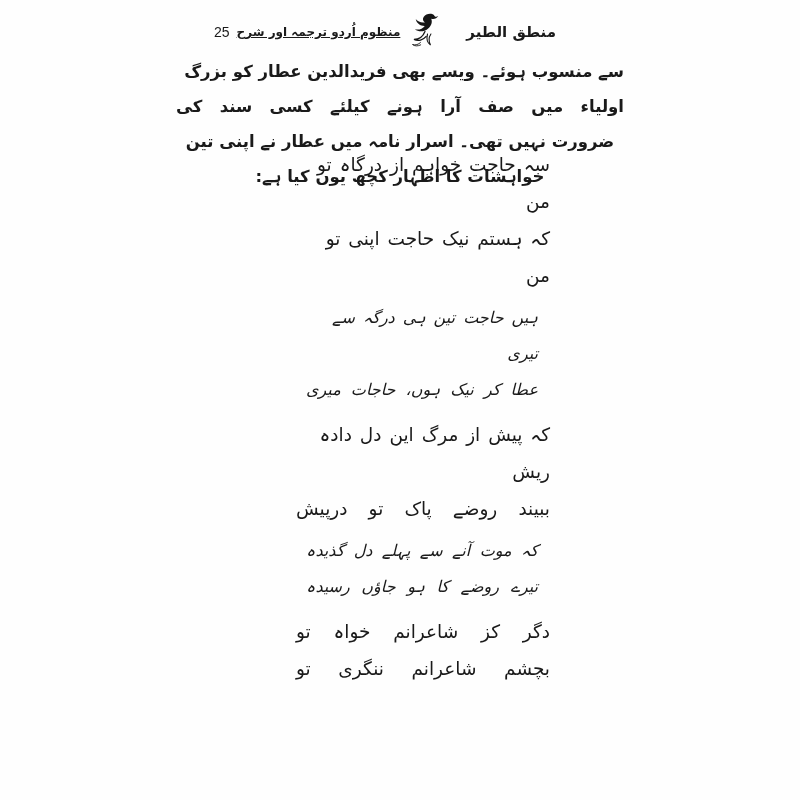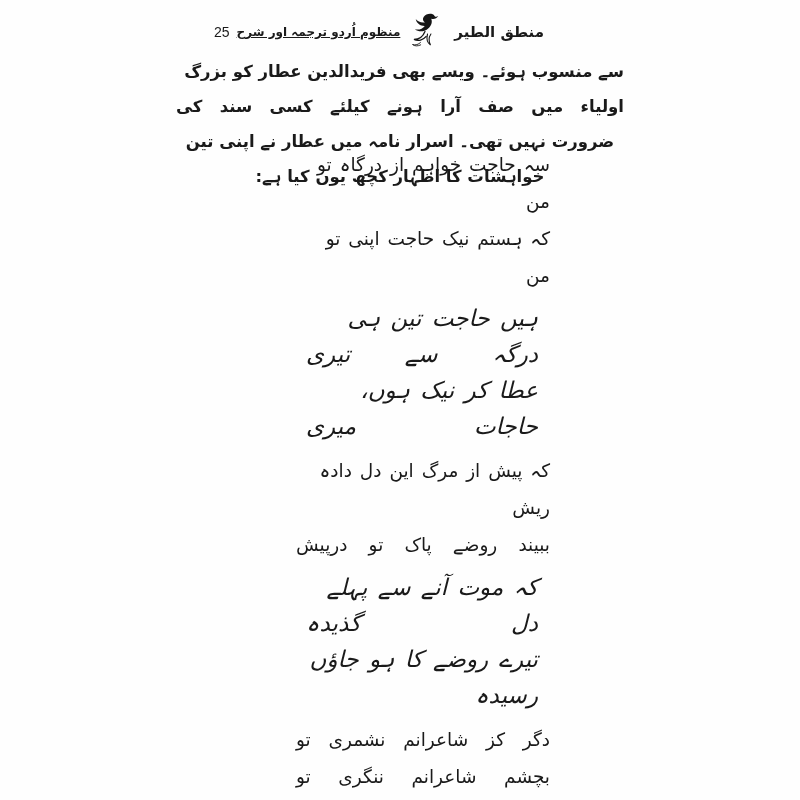--- a/index.html
+++ b/index.html
@@ -11,42 +11,42 @@
     direction:rtl;
     font-family:"DejaVu Sans",sans-serif;
     color:#1a1a1a;
   }
   
   .header{
     position:absolute;top:10px;left:212px;height:44px;
     display:flex;align-items:center;gap:7px;
     white-space:nowrap;
   }
-  .h-title{font-size:15px;font-weight:700;}
+  .h-title{font-size:15px;font-weight:700;margin-left:12px;}
   .h-sub{font-size:12px;font-weight:700;letter-spacing:0;text-decoration:underline;}
   .h-page{font-family:"Liberation Sans",sans-serif;font-size:14px;direction:ltr;padding-left:2px;text-align:center;}
   .bird{display:block;}
   
   .prose{
     position:absolute;top:54px;right:176px;width:448px;
     font-size:16.5px;font-weight:700;line-height:35px;
     text-align:right;
   }
   .prose-l1{text-align-last:justify;}
   .prose-l2{text-align:center;}
   
   .poems{position:absolute;top:146px;right:250px;width:254px;}
   .stanza{margin:0 0 8px 0;}
   .couplet-fa .vline{
     font-size:18.5px;font-weight:400;line-height:37px;
     text-align:right;text-align-last:justify;word-spacing:2px;
   }
   .couplet-ur{margin:6px 12px 0 0;width:232px;}
   .couplet-ur .vline{
-    font-size:23px;font-weight:500;font-style:italic;line-height:36px;
+    font-size:16px;font-weight:500;font-style:italic;line-height:36px;
     text-align:right;text-align-last:justify;word-spacing:3px;
   }
 </style>
 </head>
 <body>
 
 <div class="page">
 
   <div class="header">
     <span class="h-title">منطق الطیر</span>
@@ -86,20 +86,20 @@
         <div class="vline">ببیند روضے پاک تو درپیش</div>
       </div>
       <div class="couplet-ur">
         <div class="vline">کہ موت آنے سے پہلے دل گذیدہ</div>
         <div class="vline">تیرے روضے کا ہو جاؤں رسیدہ</div>
       </div>
     </div>
 
     <div class="stanza">
       <div class="couplet-fa">
-        <div class="vline">دگر کز شاعرانم نشمری تو</div>
+        <div class="vline">دگر کز شاعرانم خواہ تو</div>
         <div class="vline">بچشم شاعرانم ننگری تو</div>
       </div>
 
     </div>
 
   </div>
 </div>
 
 </body></html>

